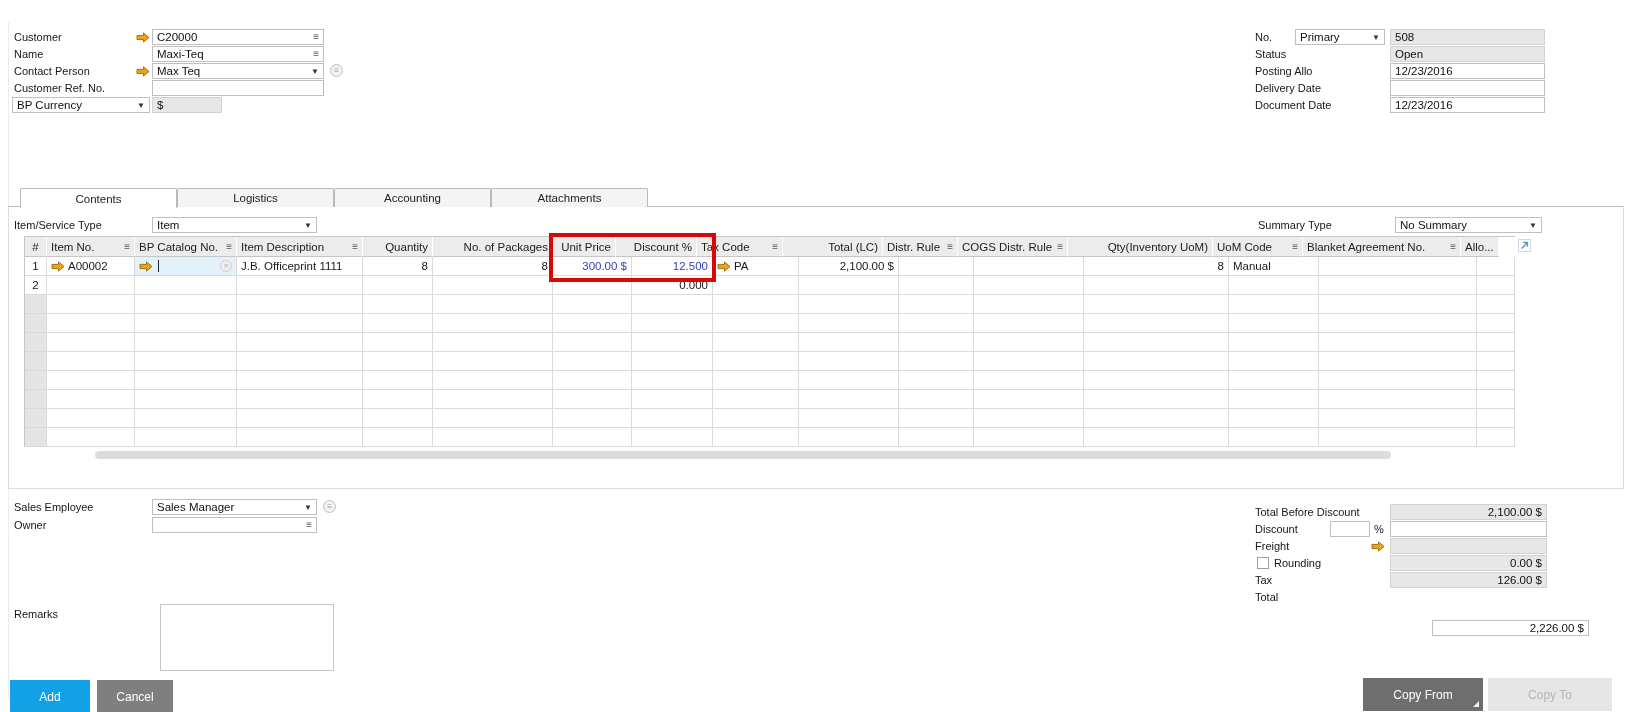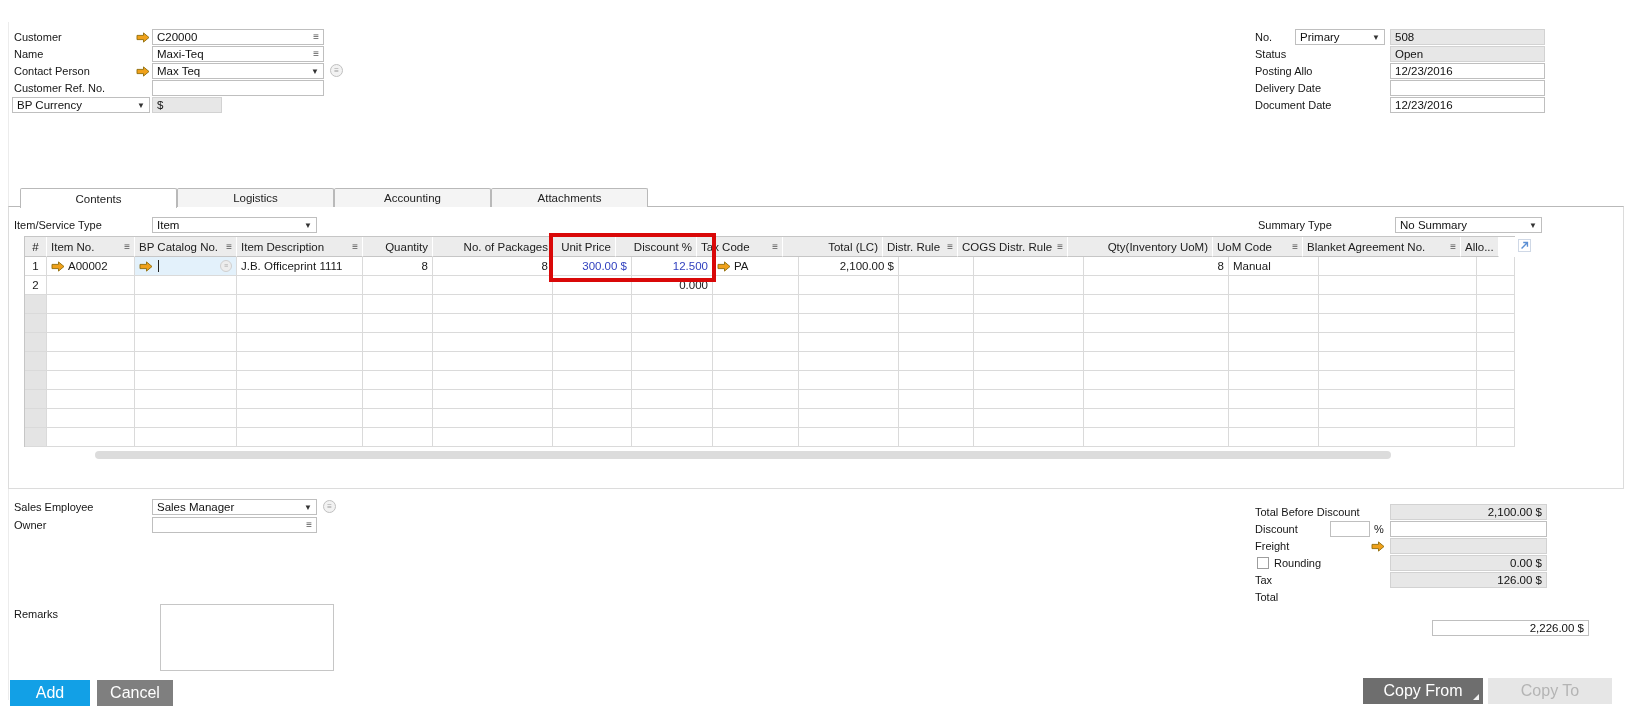--- a/index.html
+++ b/index.html
@@ -74,22 +74,22 @@
   #highlight-box {
     position: absolute; left: 549px; top: 233px; width: 167px; height: 49px;
     border: 4px solid #d90808; pointer-events: none; z-index: 5;
   }
   #hscroll { position: absolute; left: 95px; top: 451px; width: 1296px; height: 8px; border-radius: 4px; background: #dcdcdc; }
   #expand-ico { position: absolute; left: 1518px; top: 239px; width: 13px; height: 13px; border: 1px solid #cfd8e6; background: #fff; }
   
   .checkbox { position: absolute; width: 12px; height: 12px; border: 1px solid #9d9d9d; background: #fff; }
   
   .btn {
-    position: absolute; height: 26px; display: flex; align-items: center; justify-content: center;
-    font-size: 16px; cursor: default;
+    position: absolute; height: 33px; display: flex; align-items: center; justify-content: center;
+    font-size: 12px; cursor: default;
   }
   #btn-add { left: 10px; top: 680px; width: 80px; background: #12a0e6; color: #fff; }
   #btn-cancel { left: 97px; top: 680px; width: 76px; background: #7f7f7f; color: #fff; }
   #btn-copyfrom { left: 1363px; top: 678px; width: 120px; background: #6e6e6e; color: #fff; }
   #btn-copyfrom::after {
     content: ""; position: absolute; right: 4px; bottom: 4px;
     border-left: 6px solid transparent; border-bottom: 6px solid #f2f2f2;
   }
   #btn-copyto { left: 1488px; top: 678px; width: 124px; background: #e6e6e6; color: #b4b4b4; }
   textarea.remarks {

